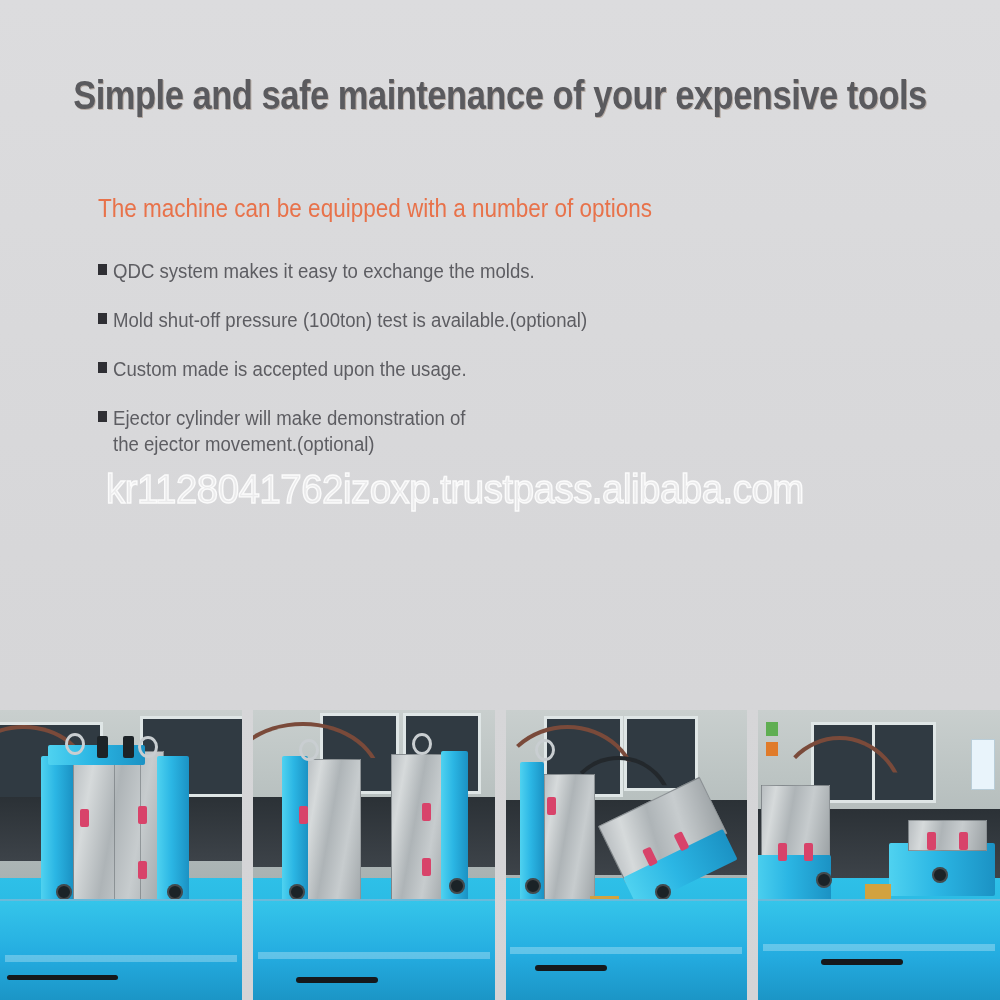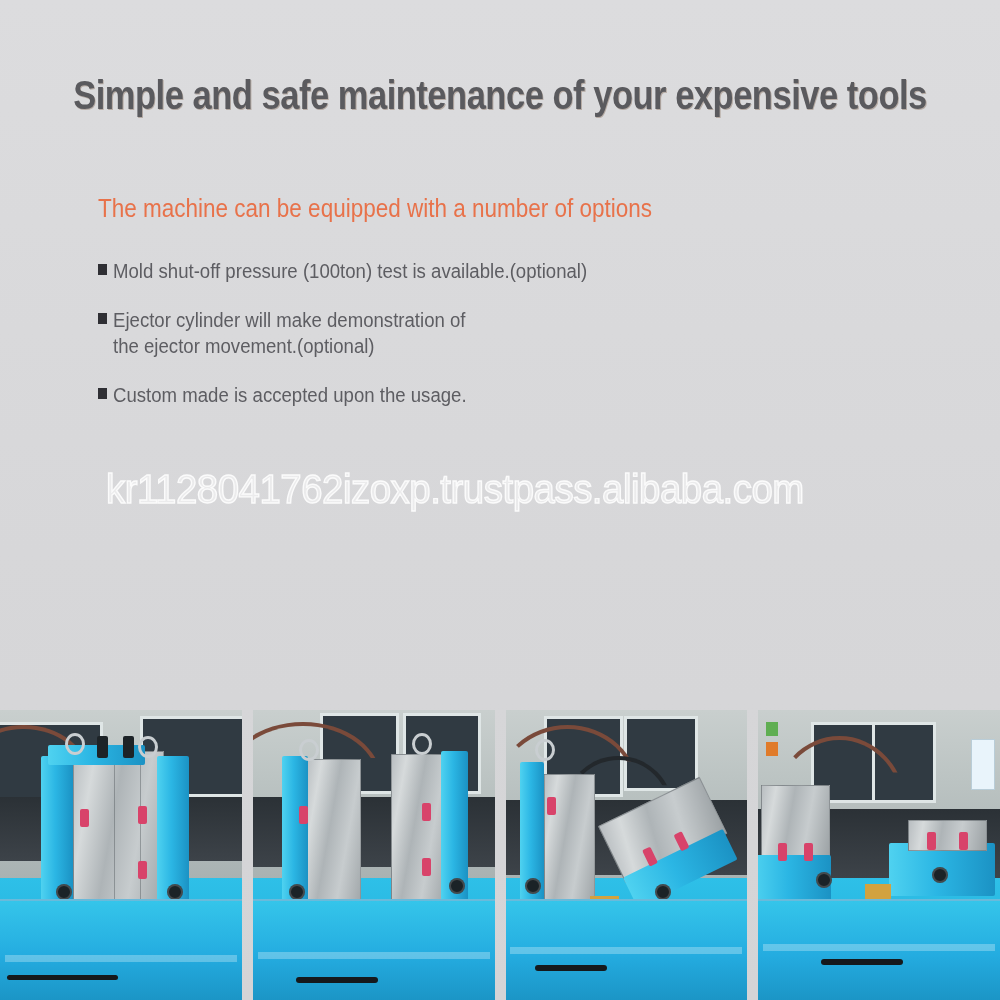--- a/index.html
+++ b/index.html
@@ -243,36 +243,40 @@
 
 <div id="slide">
 
   <div id="title">Simple and safe maintenance of your expensive tools</div>
 
   <div id="subtitle">The machine can be equipped with a number of options</div>
 
   <div id="bullets">
 
 
+    <div class="bullet-item">
+      <span class="bullet-mark"></span>
+      <span class="bullet-text">QDC system makes it easy to exchange the molds.</span>
+    </div>
 
 
     <div class="bullet-item">
       <span class="bullet-mark"></span>
       <span class="bullet-text">Mold shut-off pressure (100ton) test is available.(optional)</span>
+    </div>
+
+    <div class="bullet-item">
+      <span class="bullet-mark"></span>
+      <span class="bullet-text">Custom made is accepted upon the usage.</span>
     </div>
 
     <div class="bullet-item">
       <span class="bullet-mark"></span>
       <span class="bullet-text">Ejector cylinder will make demonstration of
 the ejector movement.(optional)</span>
-    </div>
-
-    <div class="bullet-item">
-      <span class="bullet-mark"></span>
-      <span class="bullet-text">Custom made is accepted upon the usage.</span>
     </div>
 
 
   </div>
 
   <div id="watermark">kr1128041762izoxp.trustpass.alibaba.com</div>
 
   <div id="photo-strip">
 
     <div class="photo">

